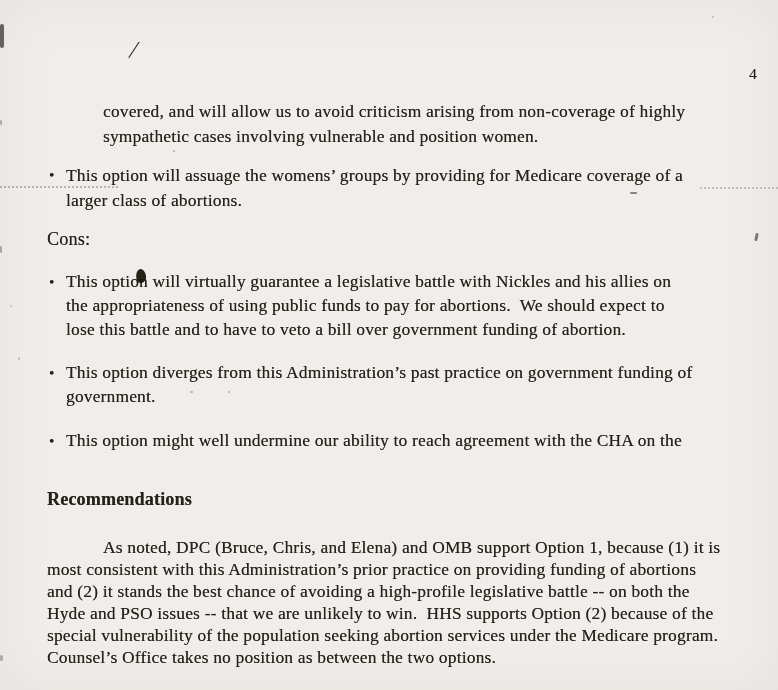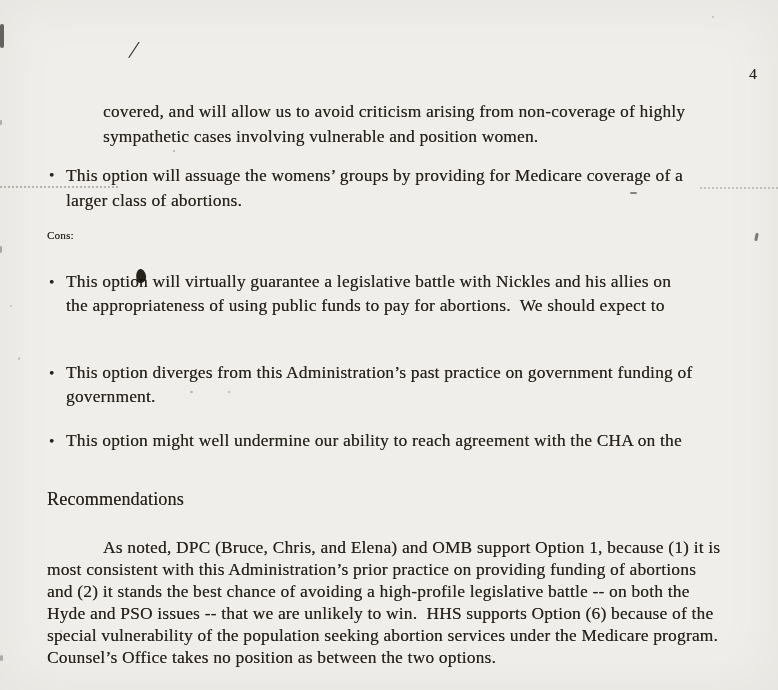--- a/index.html
+++ b/index.html
@@ -30,22 +30,22 @@
 
   .cont { left:103px; top:99px; }
 
   .brow { left:0; width:778px; }
   .marker {
     position:absolute; left:49px; top:0;
     font-size:15px; line-height:25px;
   }
   .btext { margin-left:66px; }
 
-  .heading { left:47px; font-size:11px; }
-  .heading-bold { left:47px; font-size:18px; font-weight:normal; letter-spacing:0.2px; }
+  .heading { left:47px; font-size:18px; }
+  .heading-bold { left:47px; font-size:18px; font-weight:bold; letter-spacing:0.2px; }
 
   .para { left:47px; top:537px; }
   .para .indent { padding-left:56px; }
 
   .slash {
     position:absolute; left:130px; top:36px;
     font-size:25px; font-style:italic;
     transform: rotate(6deg);
     color:#33302a;
   }
@@ -85,20 +85,21 @@
     </div>
   </div>
 
   <div class="blk heading txt" style="top:229px">Cons:</div>
 
   <div class="blk brow txt" style="top:270px">
     <span class="marker">•</span>
     <div class="btext lh24">
       <div class="line">This option will virtually guarantee a legislative battle with Nickles and his allies on</div>
       <div class="line">the appropriateness of using public funds to pay for abortions.  We should expect to</div>
+      <div class="line">lose this battle and to have to veto a bill over government funding of abortion.</div>
     </div>
   </div>
 
   <div class="blk brow txt" style="top:361px">
     <span class="marker">•</span>
     <div class="btext lh24">
       <div class="line">This option diverges from this Administration’s past practice on government funding of</div>
       <div class="line">government.</div>
     </div>
   </div>
@@ -109,21 +110,21 @@
       <div class="line">This option might well undermine our ability to reach agreement with the CHA on the</div>
     </div>
   </div>
 
   <div class="blk heading-bold txt" style="top:489px">Recommendations</div>
 
   <div class="blk para txt lh22">
     <div class="line indent">As noted, DPC (Bruce, Chris, and Elena) and OMB support Option 1, because (1) it is</div>
     <div class="line">most consistent with this Administration’s prior practice on providing funding of abortions</div>
     <div class="line">and (2) it stands the best chance of avoiding a high-profile legislative battle -- on both the</div>
-    <div class="line">Hyde and PSO issues -- that we are unlikely to win.  HHS supports Option (6) because of the</div>
+    <div class="line">Hyde and PSO issues -- that we are unlikely to win.  HHS supports Option (2) because of the</div>
     <div class="line">special vulnerability of the population seeking abortion services under the Medicare program.</div>
     <div class="line">Counsel’s Office takes no position as between the two options.</div>
   </div>
 
   <div class="ink-blot"></div>
 
   <div class="dash-line" style="left:0; top:186px; width:118px;"></div>
   <div class="dash-line" style="left:700px; top:187px; width:78px; opacity:0.8;"></div>
 
   <div class="edge-mark" style="left:0; top:24px; width:4px; height:24px;"></div>

